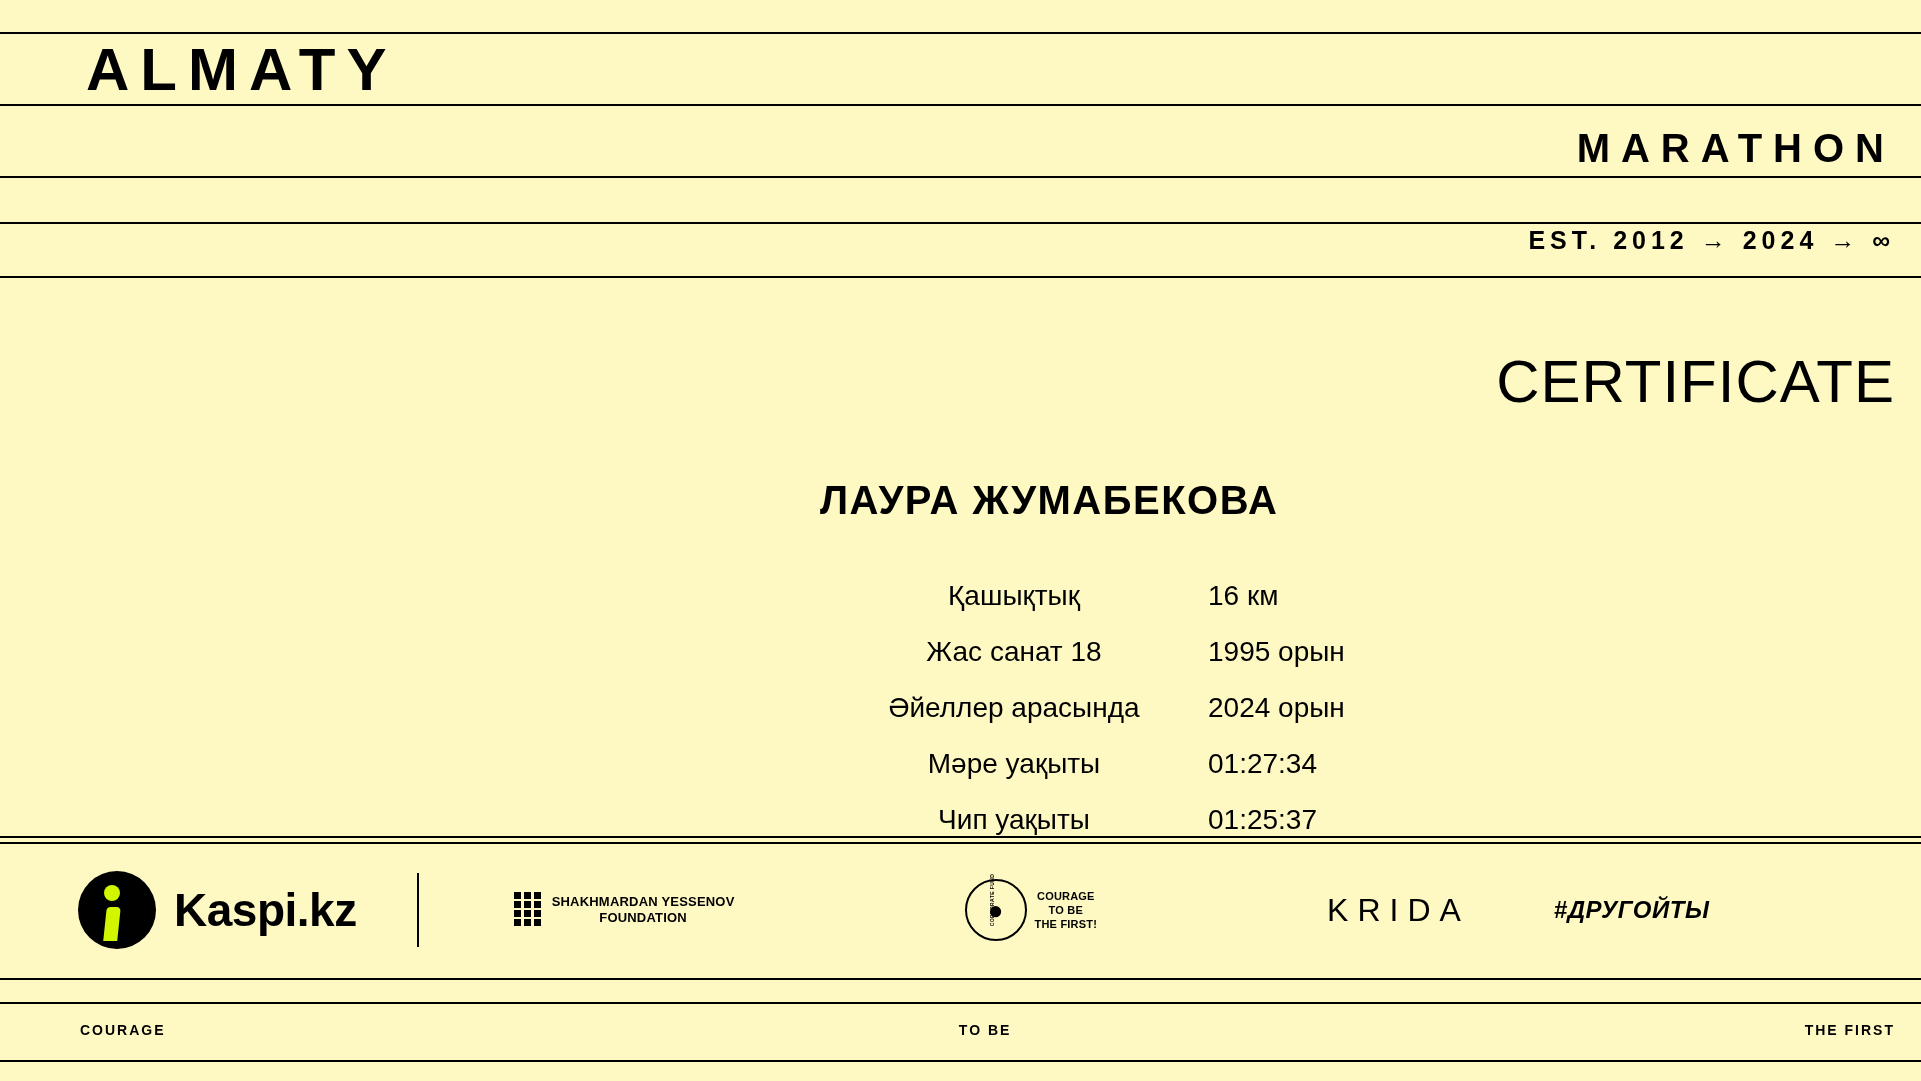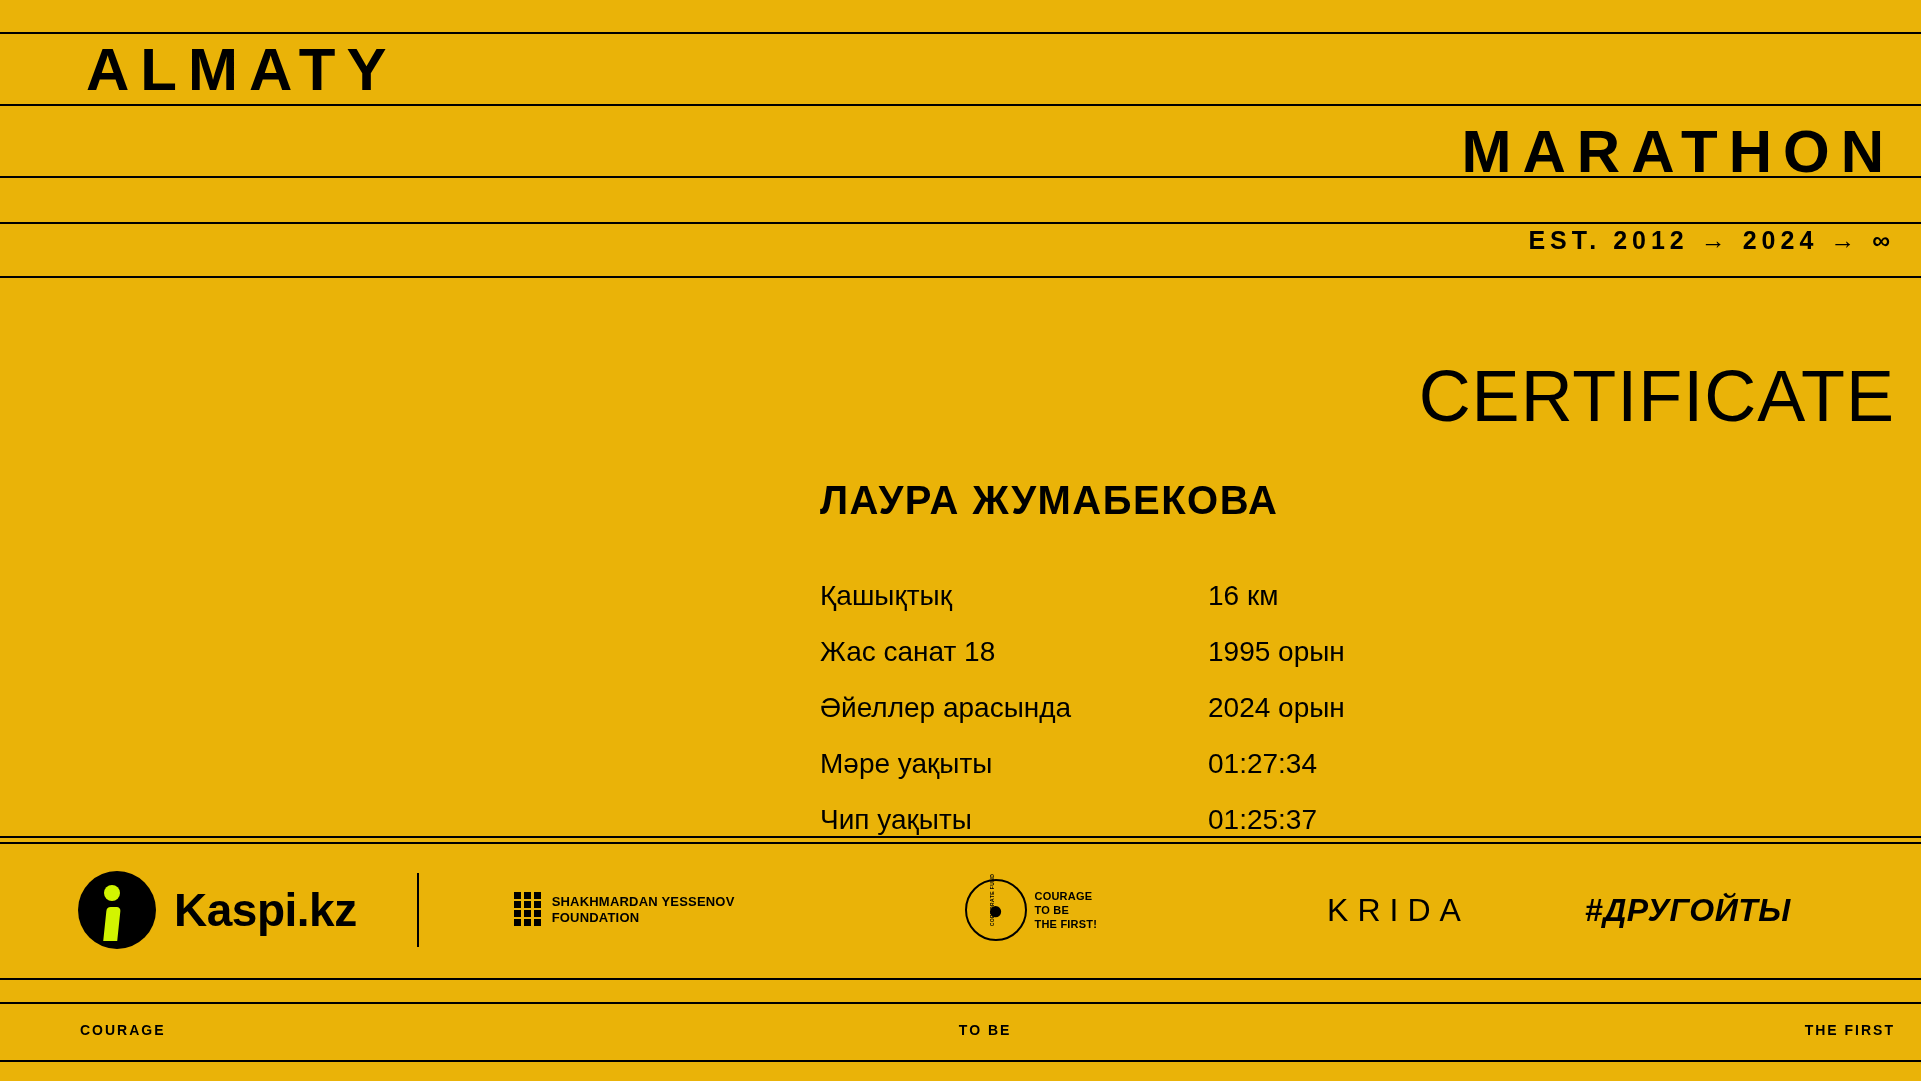--- a/index.html
+++ b/index.html
@@ -12,21 +12,22 @@
     height: 1081px;
     overflow: hidden;
     font-family: "Liberation Sans", sans-serif;
     color: #000;
     position: relative;
   }
 
   .certificate {
     position: absolute;
     inset: 0;
-    background: #eab308;
+    background: #fef9c3;
+    text-align: center;
   }
 
   .rule {
     position: absolute;
     left: 0;
     width: 100%;
     height: 2px;
     background: #000;
   }
 
@@ -43,42 +44,42 @@
     left: 86px;
     top: 40px;
     font-size: 60px;
     font-weight: 700;
     letter-spacing: 11px;
     line-height: 1;
   }
   .brand-marathon {
     position: absolute;
     right: 26px;
-    top: 122px;
-    font-size: 60px;
+    top: 128px;
+    font-size: 40px;
     font-weight: 700;
     letter-spacing: 11px;
     line-height: 1;
   }
   .brand-est {
     position: absolute;
     right: 26px;
     top: 228px;
     font-size: 25px;
     font-weight: 700;
     letter-spacing: 5px;
     line-height: 1;
   }
 
   
   .title {
     position: absolute;
     right: 26px;
     top: 312px;
-    font-size: 72px;
+    font-size: 60px;
     font-weight: 400;
     letter-spacing: 1px;
     line-height: 1;
     margin-left: 48px;
   }
 
   
   .recipient {
     position: absolute;
     left: 820px;
@@ -232,22 +233,22 @@
     line-height: 1.3;
     letter-spacing: 0.2px;
   }
   .sp-krida {
     margin-left: 230px;
     font-size: 32px;
     font-weight: 400;
     letter-spacing: 9px;
   }
   .sp-drugoity {
-    margin-left: 115px;
-    font-size: 32px;
+    margin-left: 84px;
+    font-size: 24px;
     font-weight: 700;
     font-style: italic;
     letter-spacing: 0.5px;
   }
 
   
   .footer {
     position: absolute;
     left: 0;
     top: 1022px;

